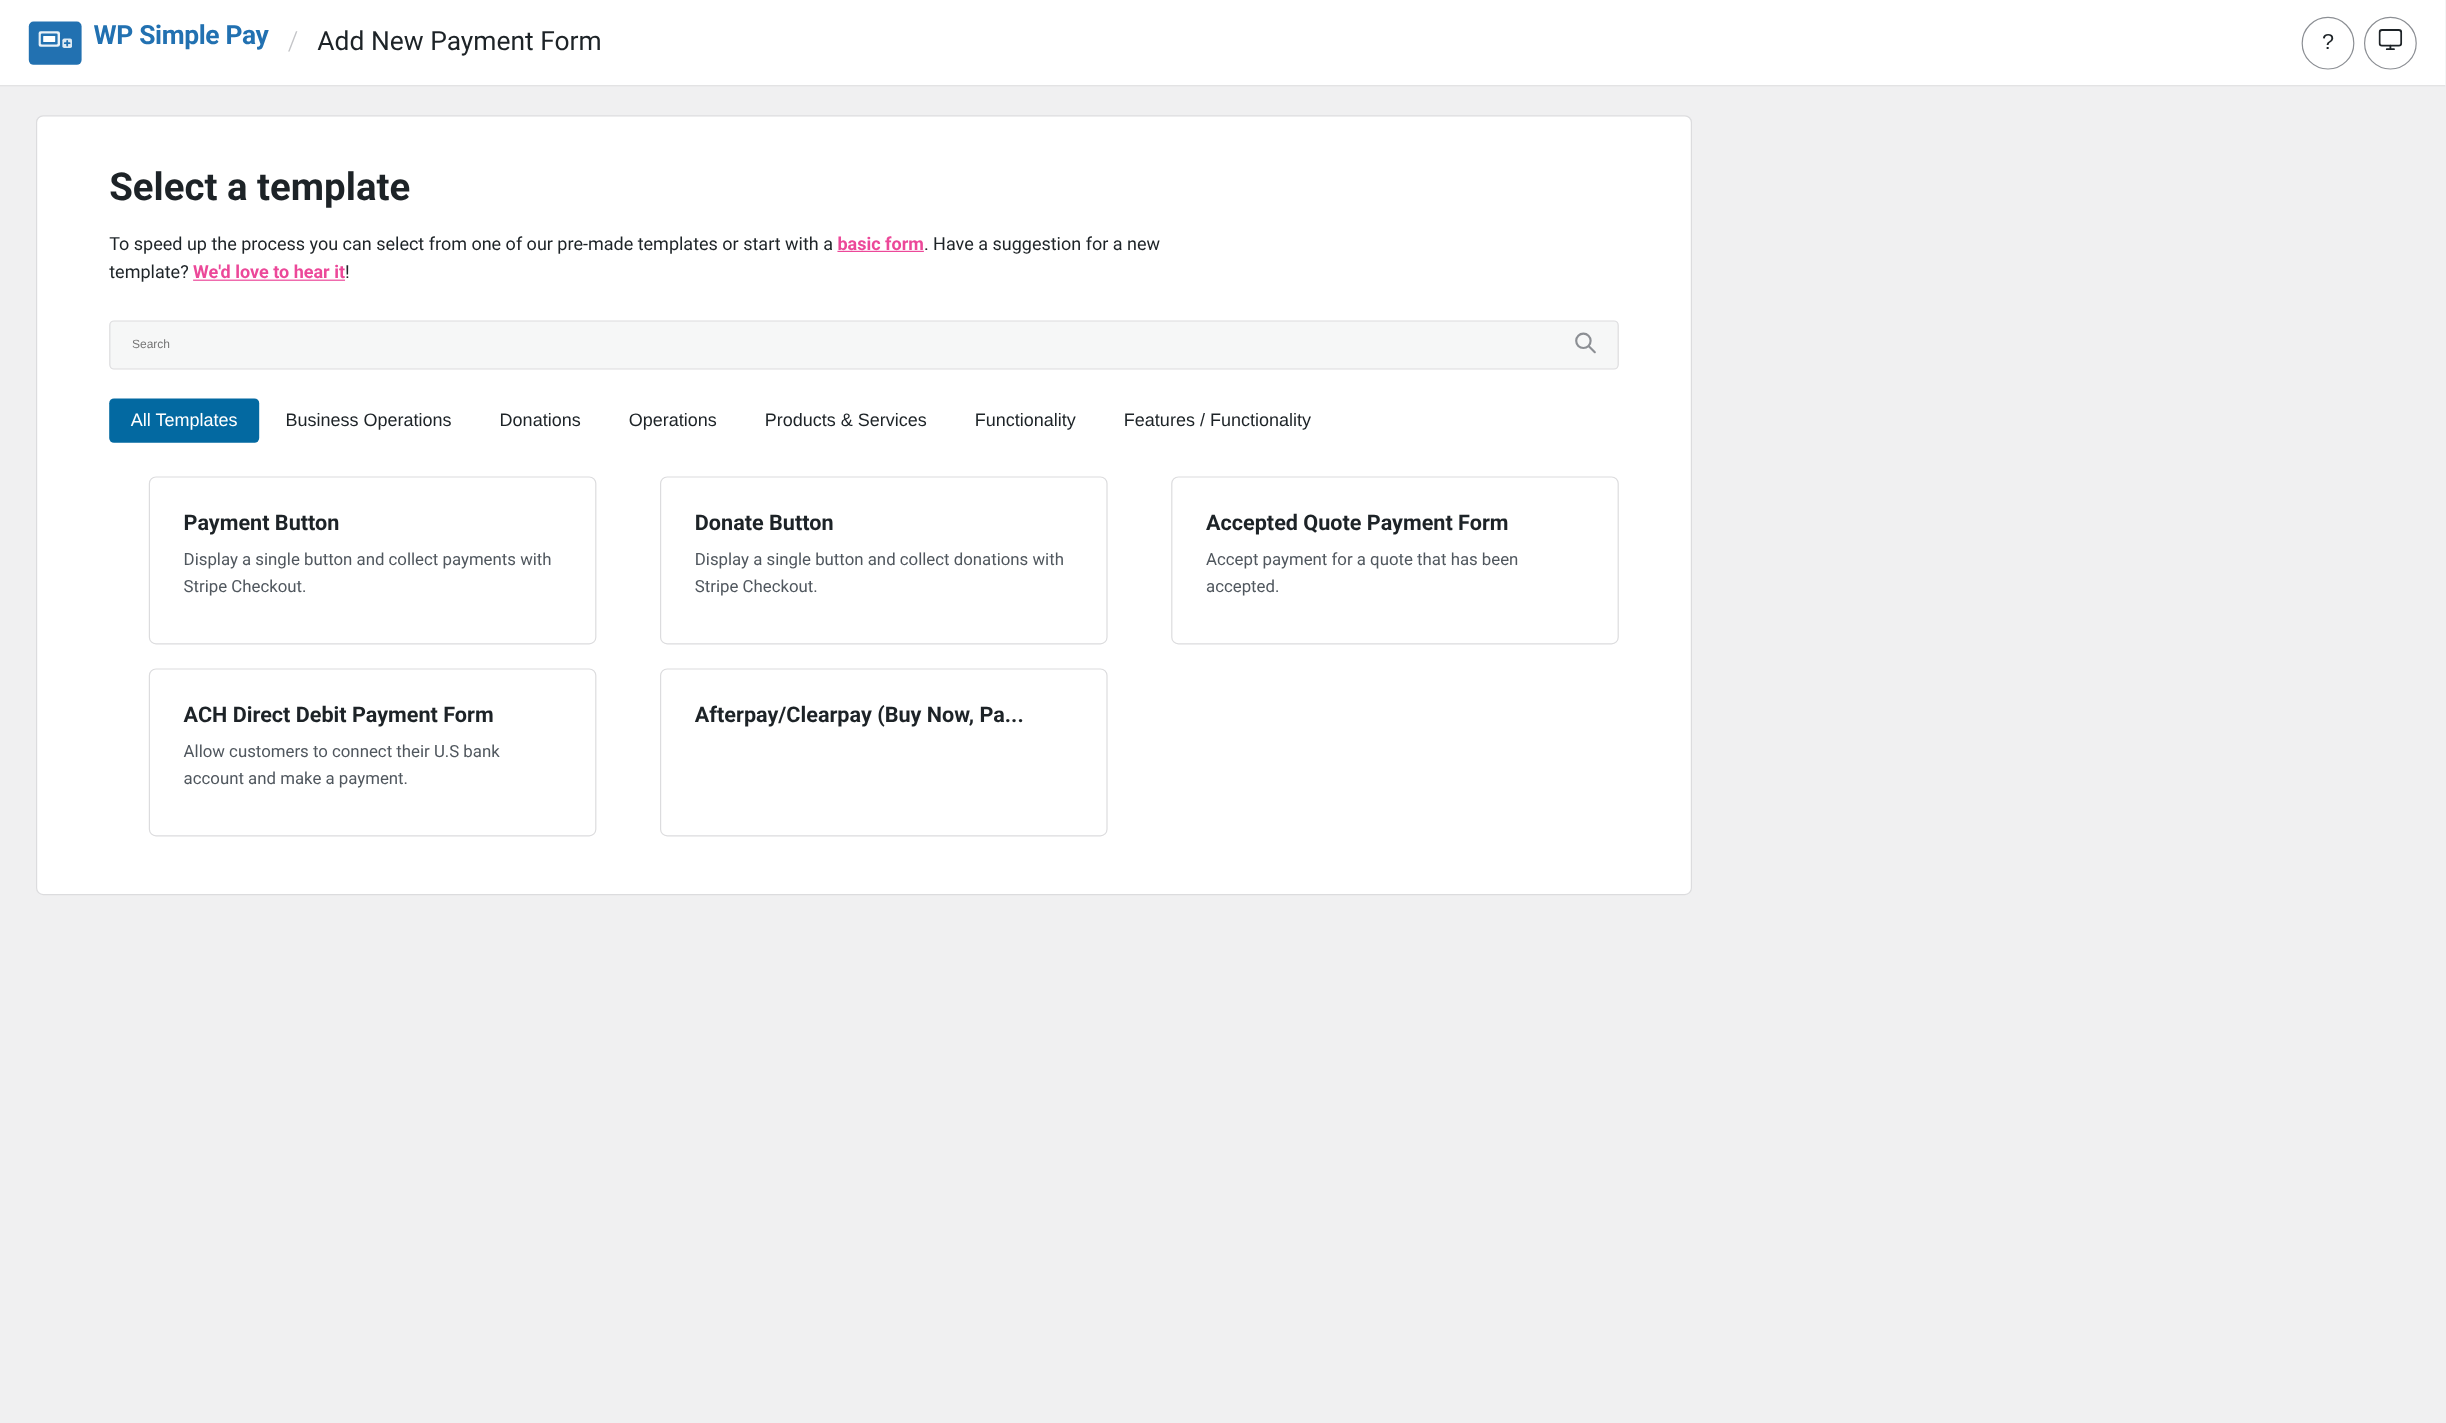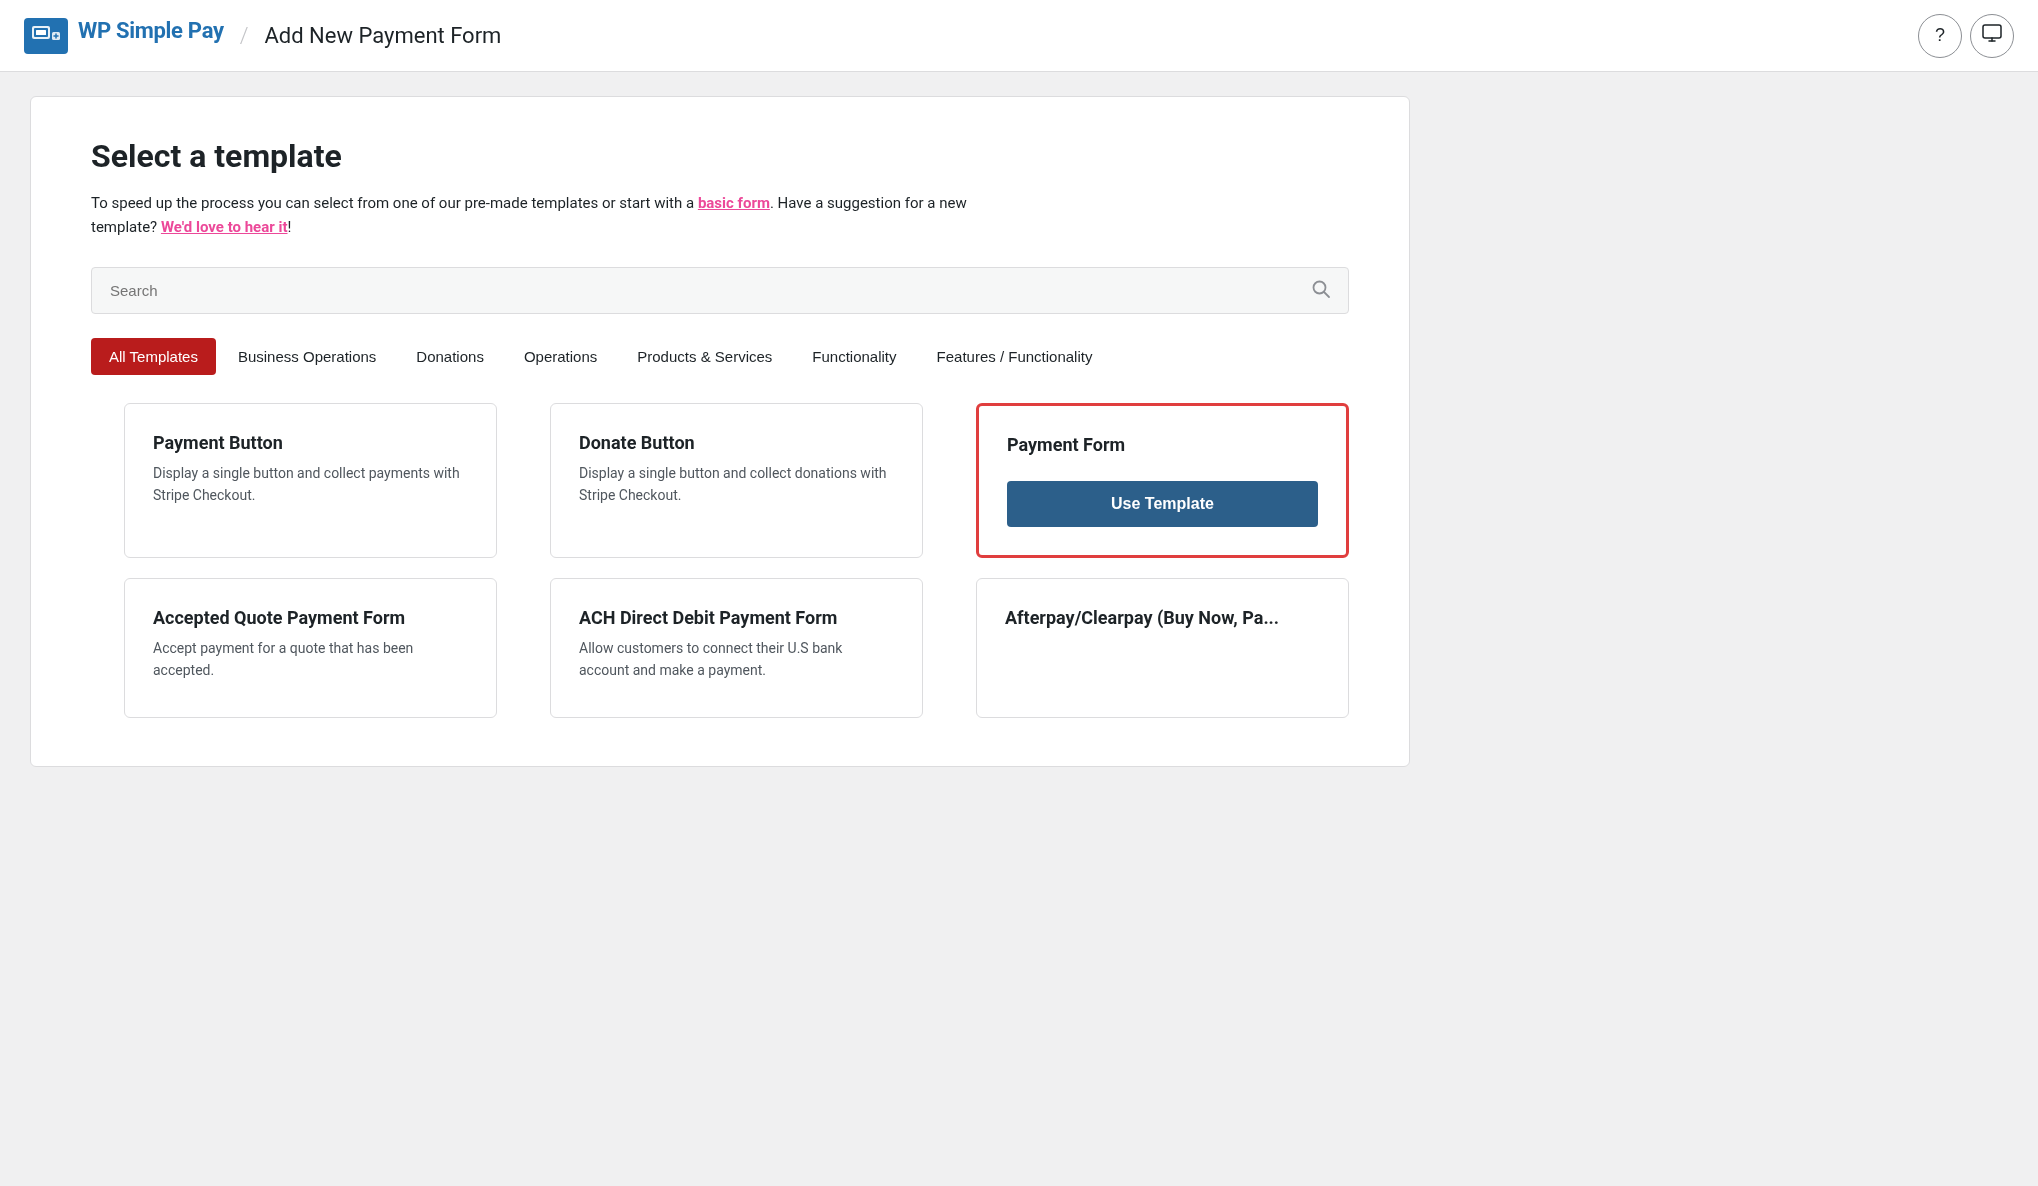--- a/index.html
+++ b/index.html
@@ -118,21 +118,21 @@
     }
 
     
     .search-wrap {
       position: relative;
       margin-bottom: 24px;
     }
     .search-input {
       width: 100%;
       padding: 14px 48px 14px 18px;
-      font-size: 15px;
+      font-size: 10px;
       border: 1.5px solid #dcdcde;
       border-radius: 4px;
       background: #f6f7f7;
       color: #50575e;
       outline: none;
     }
     .search-icon {
       position: absolute;
       right: 18px;
       top: 50%;
@@ -154,21 +154,21 @@
       border-radius: 4px;
       font-size: 15px;
       font-weight: 500;
       cursor: pointer;
       border: none;
       background: transparent;
       color: #1d2327;
       transition: background 0.15s;
     }
     .filter-tab.active {
-      background: #b91c1c;
+      background: #0369a1;
       color: #fff;
     }
 
     
     .templates-grid {
       display: grid;
       grid-template-columns: repeat(3, 1fr);
       gap: 20px;
     }
 
@@ -283,24 +283,20 @@
 
     <div class="templates-grid" id="templates-grid">
         <div class="template-card">
           <div class="template-card-title">Payment Button</div>
           <div class="template-card-desc">Display a single button and collect payments with Stripe Checkout.</div>
         </div>
         <div class="template-card">
           <div class="template-card-title">Donate Button</div>
           <div class="template-card-desc">Display a single button and collect donations with Stripe Checkout.</div>
         </div>
-        <div class="template-card selected">
-          <div class="template-card-title">Payment Form</div>
-          <button class="use-template-btn">Use Template</button>
-        </div>
         <div class="template-card">
           <div class="template-card-title">Accepted Quote Payment Form</div>
           <div class="template-card-desc">Accept payment for a quote that has been accepted.</div>
         </div>
         <div class="template-card">
           <div class="template-card-title">ACH Direct Debit Payment Form</div>
           <div class="template-card-desc">Allow customers to connect their U.S bank account and make a payment.</div>
         </div>
         <div class="template-card">
           <div class="template-card-title">Afterpay/Clearpay (Buy Now, Pa...</div>

